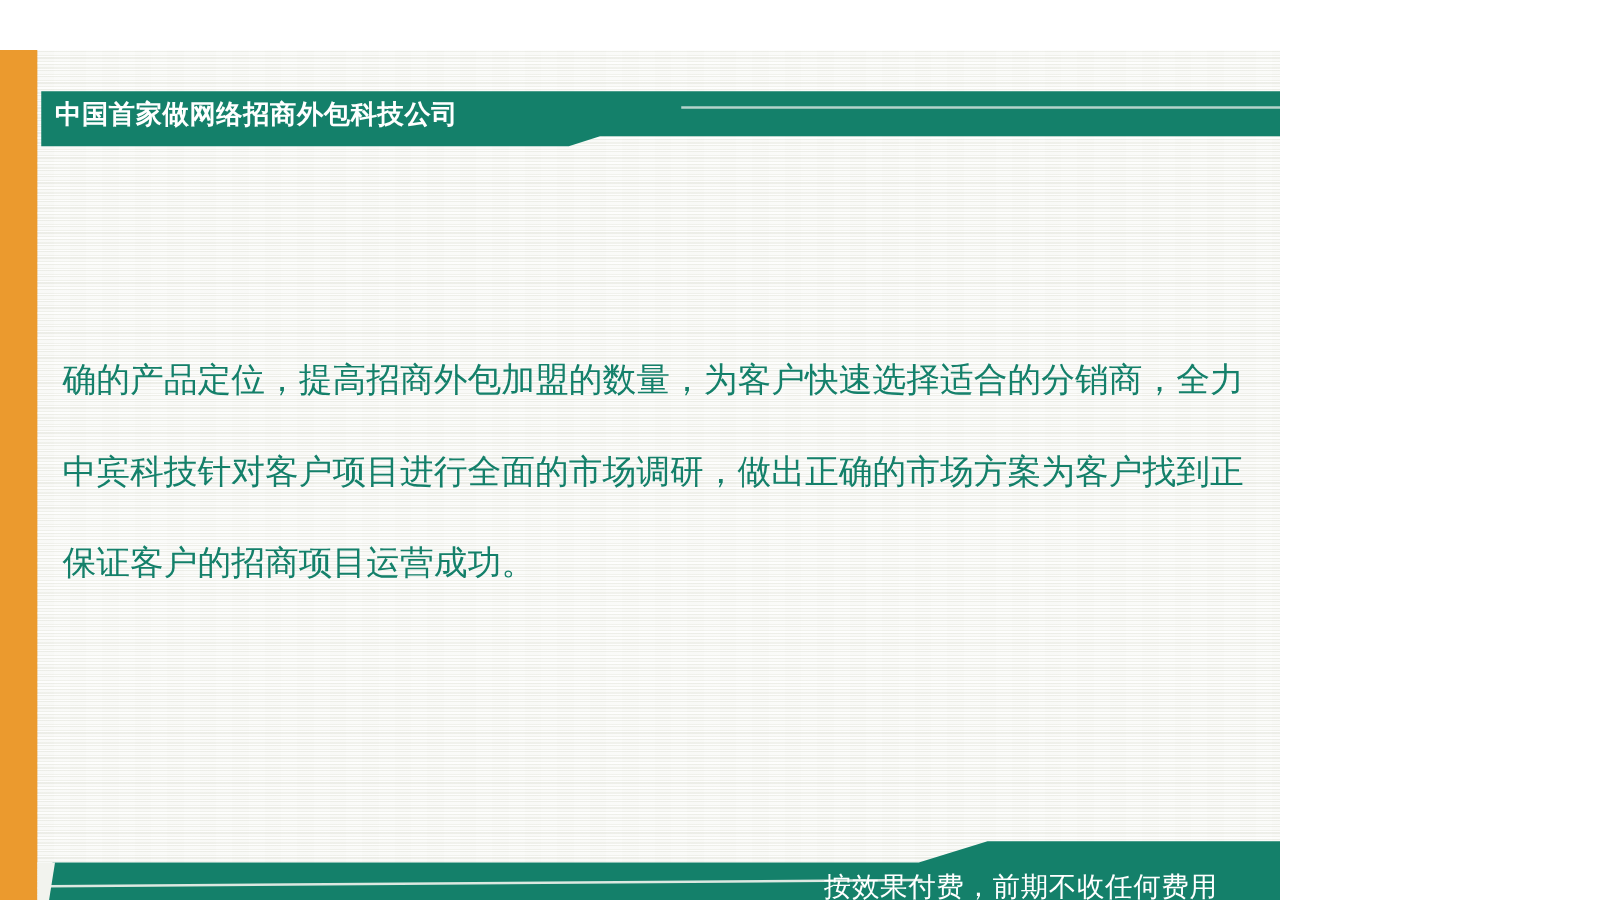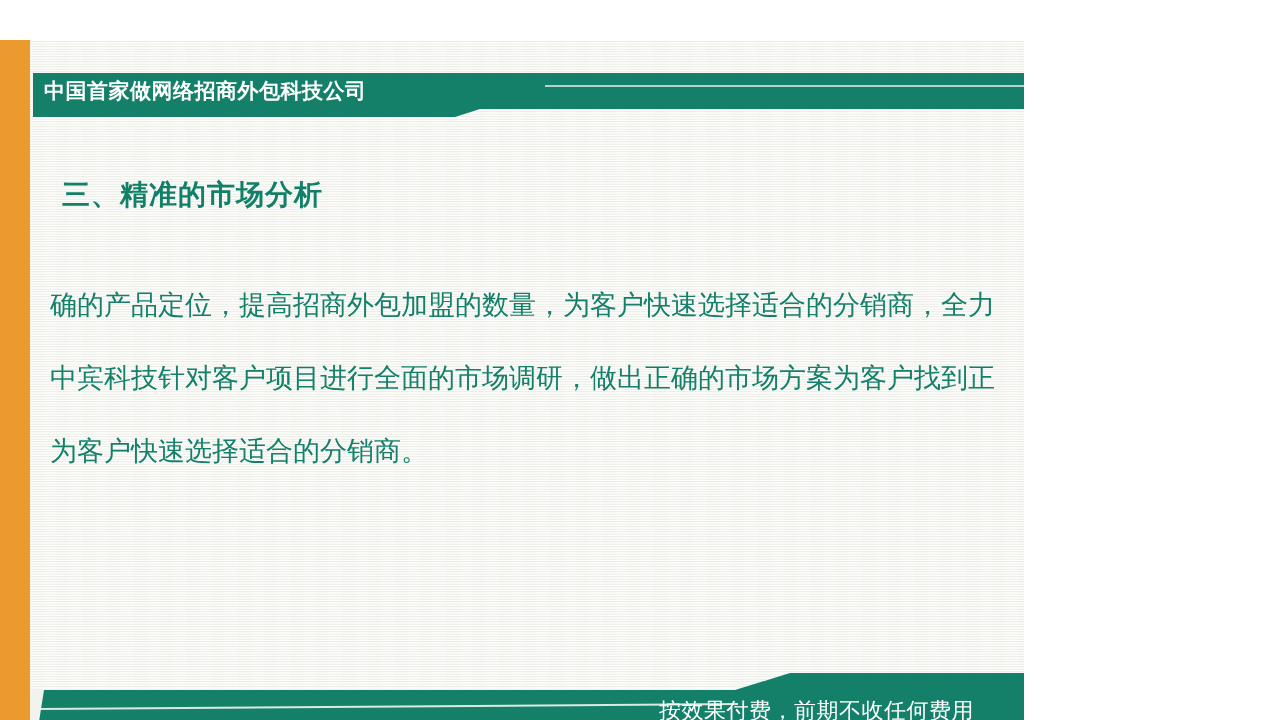--- a/index.html
+++ b/index.html
@@ -143,26 +143,25 @@
     <svg width="1280" height="96" viewBox="0 0 1280 96" xmlns="http://www.w3.org/2000/svg">
 
       <path d="M33,33 L1245,33 L1245,69 L480,69 L455,77 L33,77 Z" fill="#14806a"></path>
 
       <rect x="545" y="45" width="700" height="2" fill="#e9efec" opacity="0.75"></rect>
     </svg>
   </div>
 
   <div id="header-title">中国首家做网络招商外包科技公司</div>
 
-  <div id="section-heading">三、精准的市场分析</div>
 
   <div id="body-copy">
     <span class="para-line">确的产品定位，提高招商外包加盟的数量，为客户快速选择适合的分销商，全力</span>
     <span class="para-line">中宾科技针对客户项目进行全面的市场调研，做出正确的市场方案为客户找到正</span>
-    <span class="para-line">为客户快速选择适合的分销商。</span>
+    <span class="para-line">保证客户的招商项目运营成功。</span>
   </div>
 
   <div id="footer-band">
     <svg width="1280" height="100" viewBox="0 0 1280 100" xmlns="http://www.w3.org/2000/svg">
 
       <path d="M42,30 L735,30 L790,13 L1245,13 L1245,68 L38,68 Z" fill="#14806a"></path>
 
       <path d="M40,48 L738,43 L738,45 L40,50 Z" fill="#f2f3ee" opacity="0.9"></path>
 
       <path d="M30,30 L44,30 L38,68 L30,68 Z" fill="#f2f3ee"></path>

